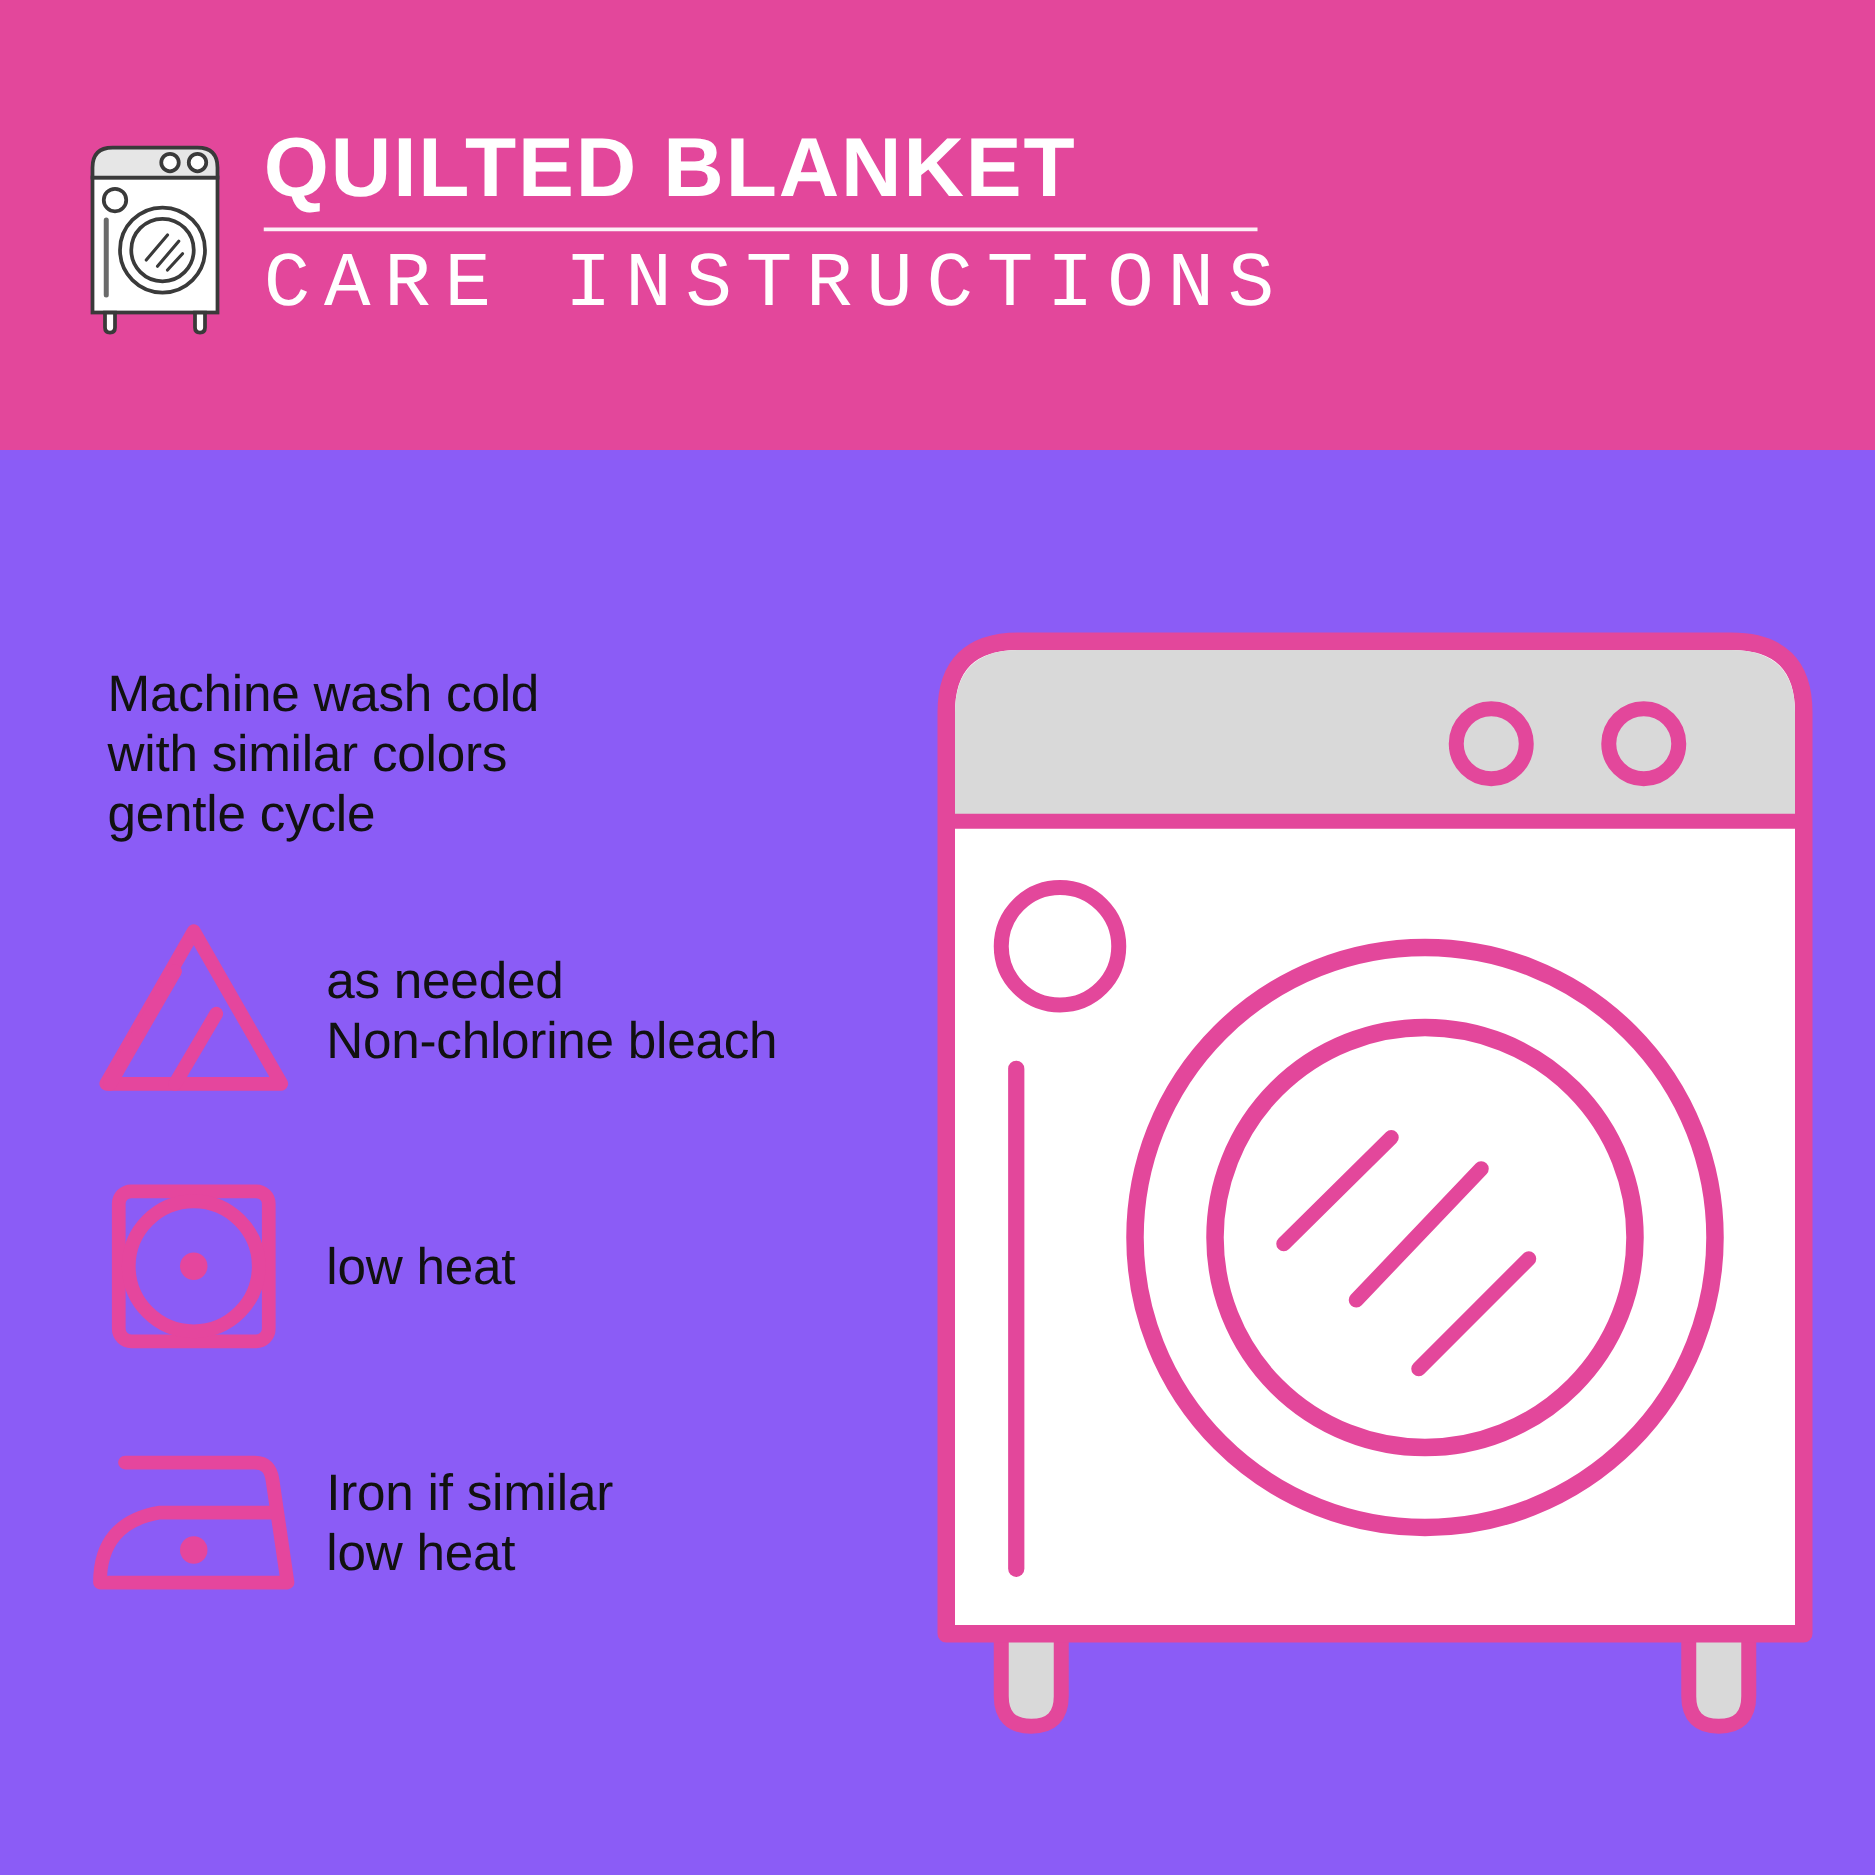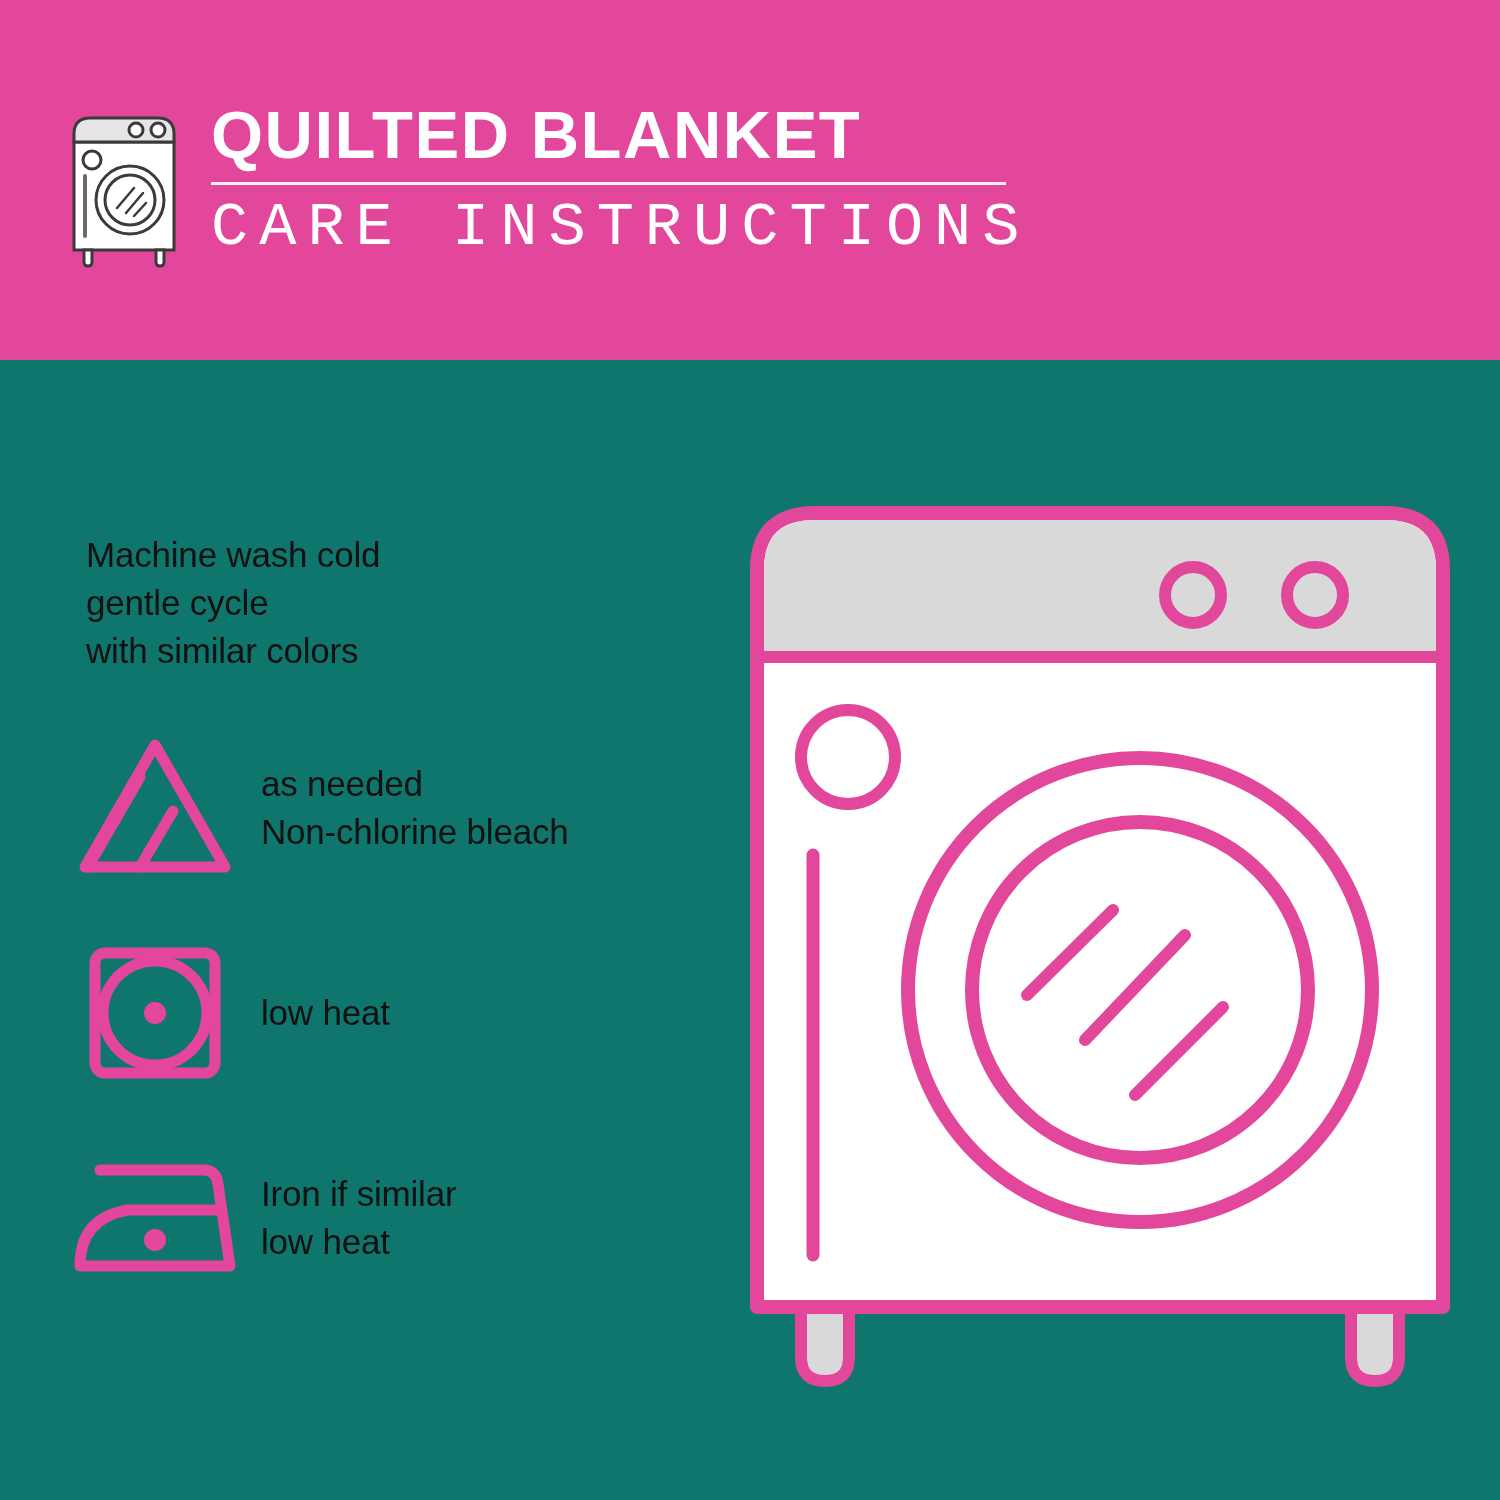--- a/index.html
+++ b/index.html
@@ -11,21 +11,21 @@
     height: 1500px;
     background: #ffffff;
     font-family: "Liberation Sans", sans-serif;
     overflow: hidden;
   }
 
   .page {
     position: relative;
     width: 1500px;
     height: 1500px;
-    background: #0f766e;
+    background: #8b5cf6;
   }
 
   
   .header {
     position: absolute;
     left: 0;
     top: 0;
     width: 1500px;
     height: 360px;
     background: #e3479b;
@@ -100,21 +100,21 @@
   .instr-icon {
     width: 175px;
     flex: none;
     display: flex;
     align-items: center;
     justify-content: flex-start;
   }
 
   .instr-text {
     color: #111111;
-    font-size: 35px;
+    font-size: 41px;
     line-height: 48px;
     font-weight: 400;
     letter-spacing: -0.2px;
     font-family: "Liberation Sans", sans-serif;
     padding-left: 16px;
   }
 
   .instr-text .ln {
     display: block;
     white-space: nowrap;
@@ -167,22 +167,22 @@
       </div>
 
     </div>
   </div>
 
   <div class="instructions">
 
     <div class="instr-row">
       <div class="instr-text">
         <span class="ln">Machine wash cold</span>
+        <span class="ln">with similar colors</span>
         <span class="ln">gentle cycle</span>
-        <span class="ln">with similar colors</span>
       </div>
     </div>
 
     <div class="instr-row">
       <div class="instr-icon">
         <svg width="170" height="150" viewBox="0 0 170 150">
           <path d="M85 12 L155 134 L15 134 Z" fill="none" stroke="#e5469d" stroke-width="11" stroke-linejoin="round"></path>
           <line x1="70" y1="44" x2="18" y2="134" stroke="#e5469d" stroke-width="11" stroke-linecap="round"></line>
           <line x1="103" y1="78" x2="70" y2="134" stroke="#e5469d" stroke-width="11" stroke-linecap="round"></line>
         </svg>

